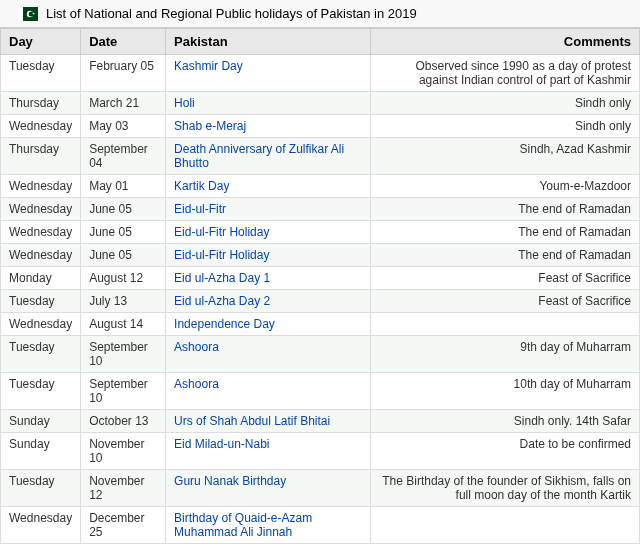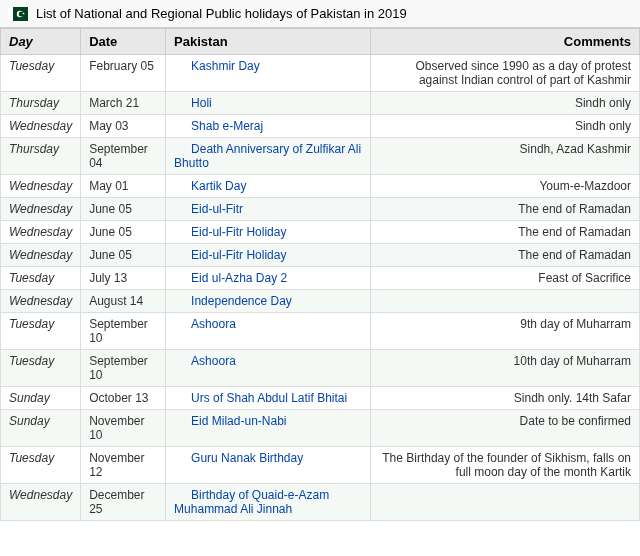--- a/index.html
+++ b/index.html
@@ -5,21 +5,21 @@
     * { margin: 0; padding: 0; box-sizing: border-box; }
     body {
       font-family: Arial, sans-serif;
       font-size: 13px;
       background: #fff;
       width: 640px;
     }
     .header {
       display: flex;
       align-items: center;
-      padding: 6px 8px;
+      padding: 6px 18px;
       background: #f8f8f8;
       border-bottom: 1px solid #ccc;
     }
     .header-flag {
       width: 20px;
       height: 14px;
       margin-right: 8px;
       flex-shrink: 0;
     }
     .header-title {
@@ -51,23 +51,22 @@
     }
     tr:nth-child(odd) td {
       background: #ffffff;
     }
     tr:nth-child(even) td {
       background: #f5f9f5;
     }
     .holiday-link {
       color: #0645ad;
       text-decoration: none;
-      margin-left: 17px;
     }
-    .col-day { width: 80px; font-style: italic; }
+    .col-day { width: 80px; }
     .col-date { width: 85px; }
     .col-holiday { width: 205px; }
     .col-comments { width: 270px; text-align: right; }
   </style>
 </head>
 <body>
 
 <div class="header">
 
   <svg class="header-flag" viewBox="0 0 20 14" xmlns="http://www.w3.org/2000/svg">
@@ -132,20 +131,26 @@
         <td class="col-holiday"><a class="holiday-link" href="#">Eid-ul-Fitr Holiday</a></td>
         <td class="col-comments">The end of Ramadan</td>
       </tr>
       <tr>
         <td class="col-day">Wednesday</td>
         <td class="col-date">June 05</td>
         <td class="col-holiday"><a class="holiday-link" href="#">Eid-ul-Fitr Holiday</a></td>
         <td class="col-comments">The end of Ramadan</td>
       </tr>
       <tr>
+        <td class="col-day">Monday</td>
+        <td class="col-date">August 12</td>
+        <td class="col-holiday"><a class="holiday-link" href="#">Eid ul-Azha Day 1</a></td>
+        <td class="col-comments">Feast of Sacrifice</td>
+      </tr>
+      <tr>
         <td class="col-day">Tuesday</td>
         <td class="col-date">July 13</td>
         <td class="col-holiday"><a class="holiday-link" href="#">Eid ul-Azha Day 2</a></td>
         <td class="col-comments">Feast of Sacrifice</td>
       </tr>
       <tr>
         <td class="col-day">Wednesday</td>
         <td class="col-date">August 14</td>
         <td class="col-holiday"><a class="holiday-link" href="#">Independence Day</a></td>
         <td class="col-comments"></td>

